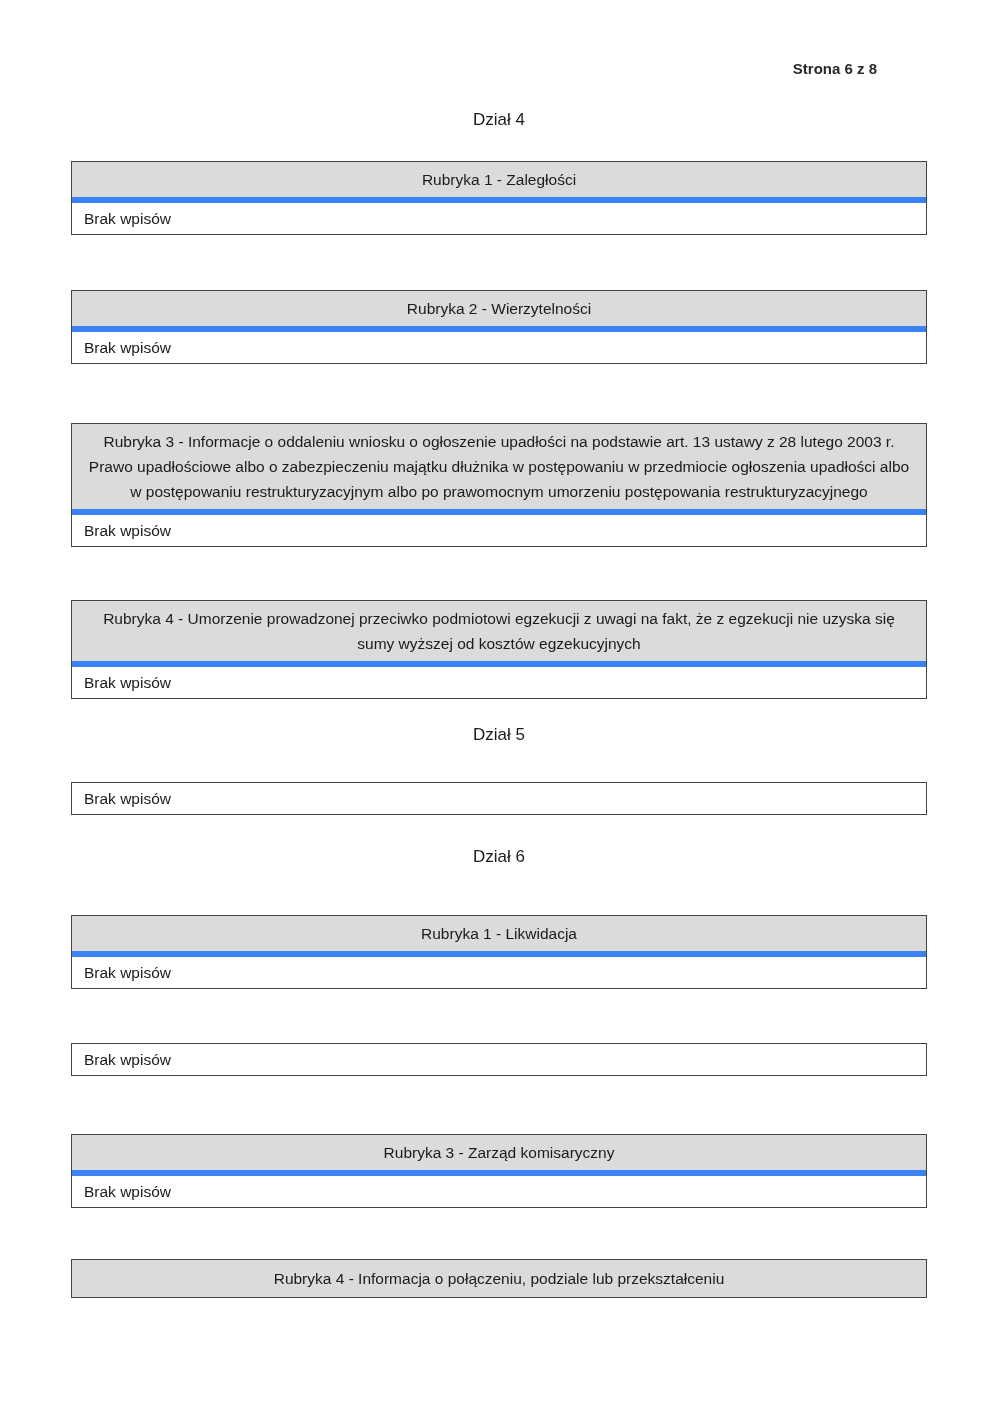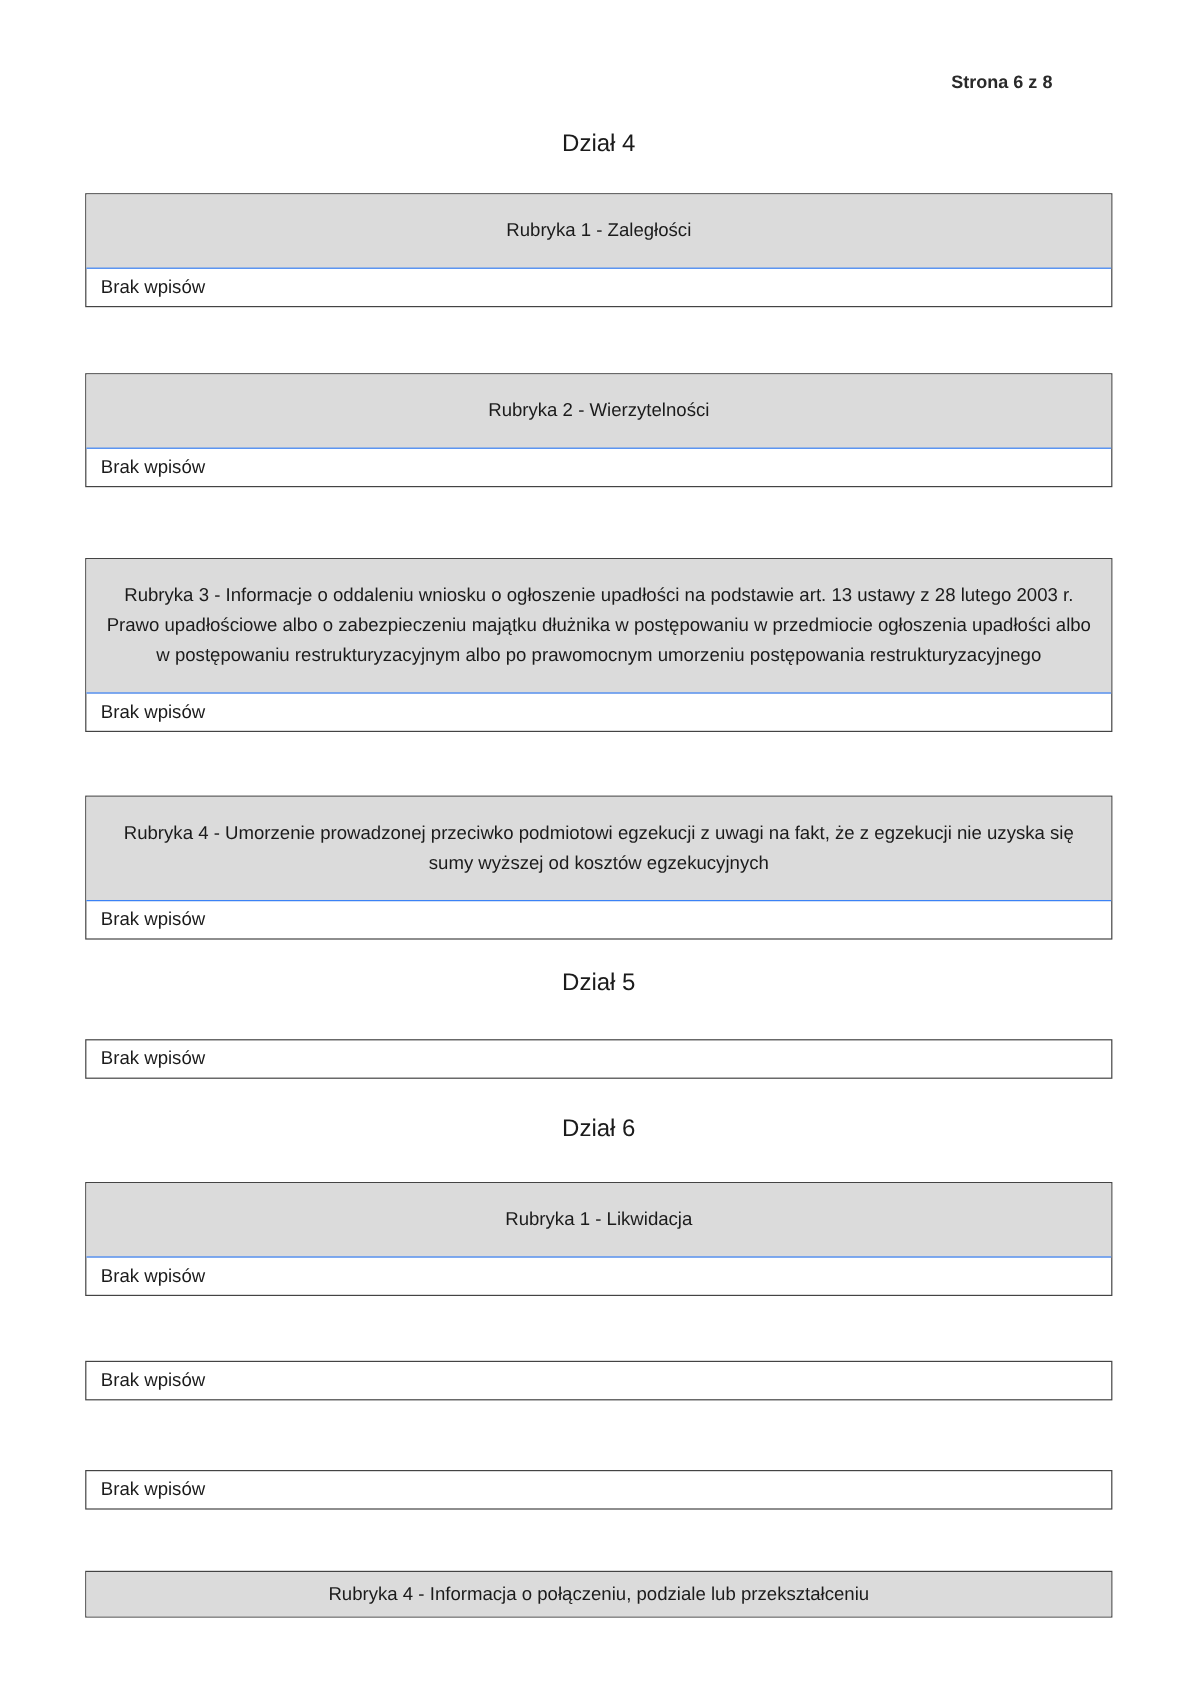--- a/index.html
+++ b/index.html
@@ -21,53 +21,53 @@
     margin-top: 60px;
     text-align: right;
     padding-right: 50px;
     font-size: 15px;
     line-height: 18px;
     color: #2a2a2a;
     font-weight: bold;
   }
   .dzial-title {
     text-align: center;
-    font-size: 20px;
+    font-size: 17px;
     line-height: 26px;
     color: #1b1b1b;
   }
   .dzial-4 { margin-top: 29px; }
   .dzial-5 { margin-top: 23px; }
   .dzial-6 { margin-top: 29px; }
   .rubric {
     border: 1px solid #444444;
     background: #ffffff;
   }
   .rubric-header {
     background: #dbdbdb;
-    border-bottom: 1px solid #3b82f6;
+    border-bottom: 6px solid #3b82f6;
     text-align: center;
     font-size: 15.5px;
     line-height: 25px;
-    padding: 18px 12px;
+    padding: 5px 12px;
     color: #1b1b1b;
   }
   .rubric-content {
     text-align: left;
     font-size: 15.5px;
     line-height: 21px;
     padding: 5px 12px;
     color: #1b1b1b;
   }
   .box-1 { margin-top: 28px; }
   .box-2 { margin-top: 55px; }
   .box-3 { margin-top: 59px; }
   .box-4 { margin-top: 53px; }
   .box-5 { margin-top: 34px; }
-  .box-6 { margin-top: 31px; }
+  .box-6 { margin-top: 45px; }
   .box-7 { margin-top: 54px; }
   .box-8 { margin-top: 58px; }
   .box-9 { margin-top: 51px; }
   .box-9 .rubric-header { border-bottom: none; padding: 6px 12px; }
 </style>
 </head>
 <body>
 
 <div class="content">
 
@@ -106,20 +106,21 @@
   <div class="rubric box-6">
     <div class="rubric-header">Rubryka 1 - Likwidacja</div>
     <div class="rubric-content">Brak wpisów</div>
   </div>
 
   <div class="rubric box-7">
     <div class="rubric-content">Brak wpisów</div>
   </div>
 
   <div class="rubric box-8">
+    <div class="rubric-header">Rubryka 3 - Zarząd komisaryczny</div>
     <div class="rubric-content">Brak wpisów</div>
   </div>
 
   <div class="rubric box-9">
     <div class="rubric-header">Rubryka 4 - Informacja o połączeniu, podziale lub przekształceniu</div>
   </div>
 
 </div>
 
 </body></html>

